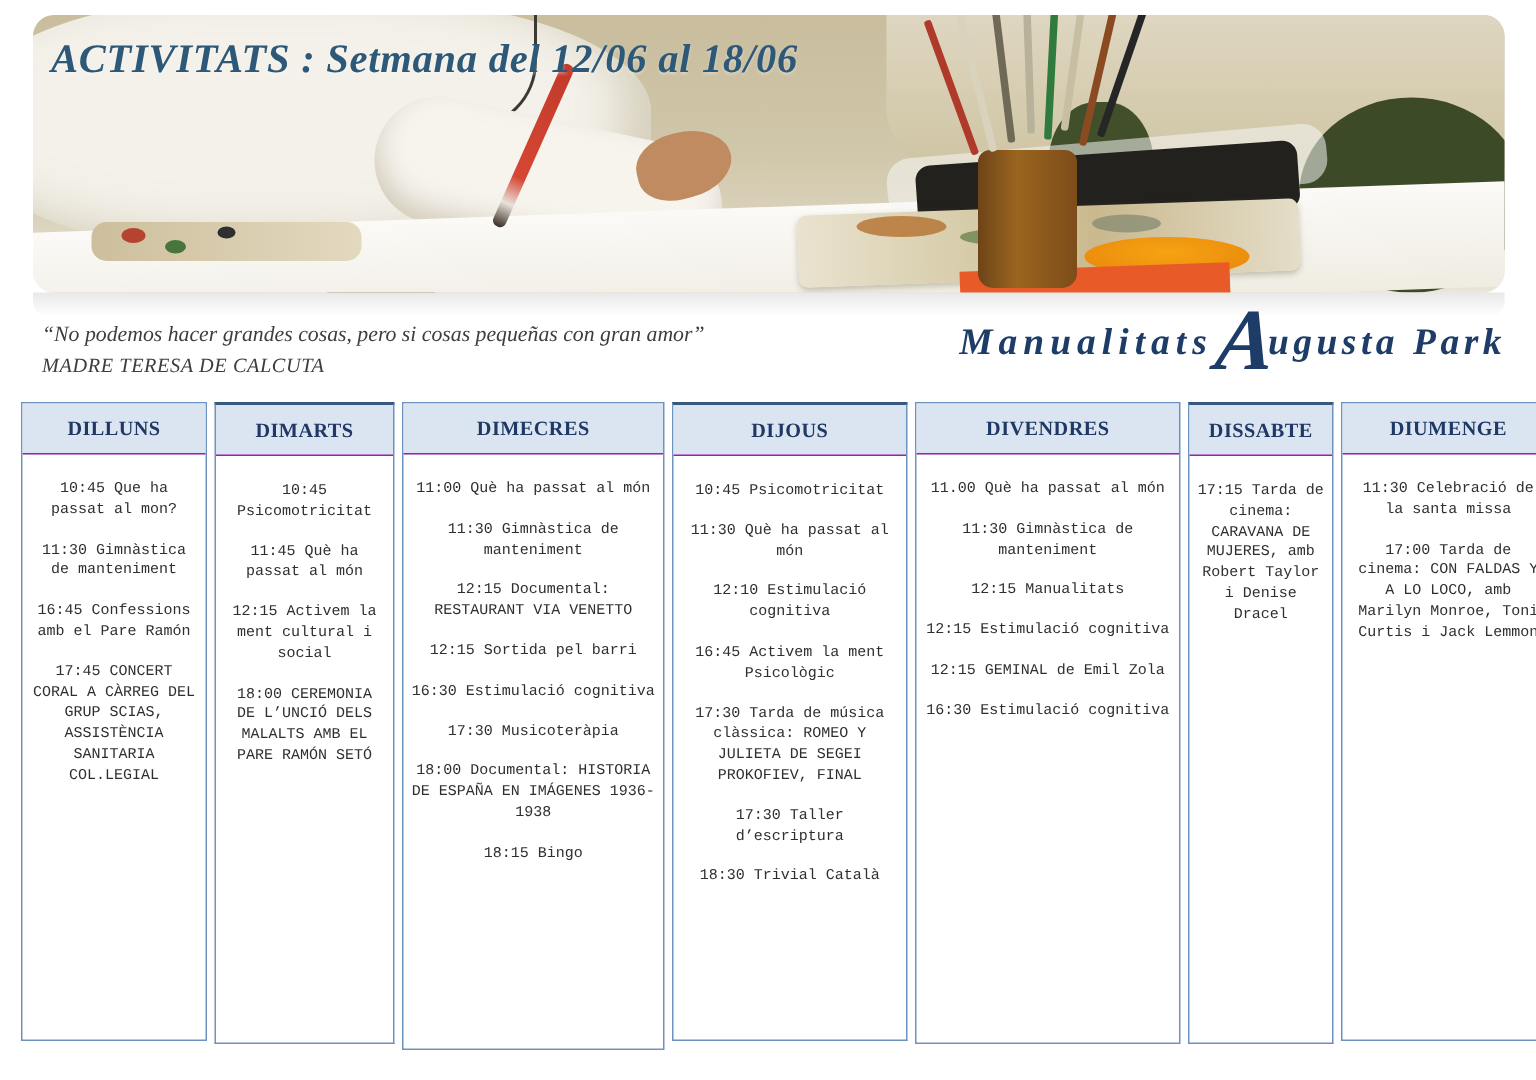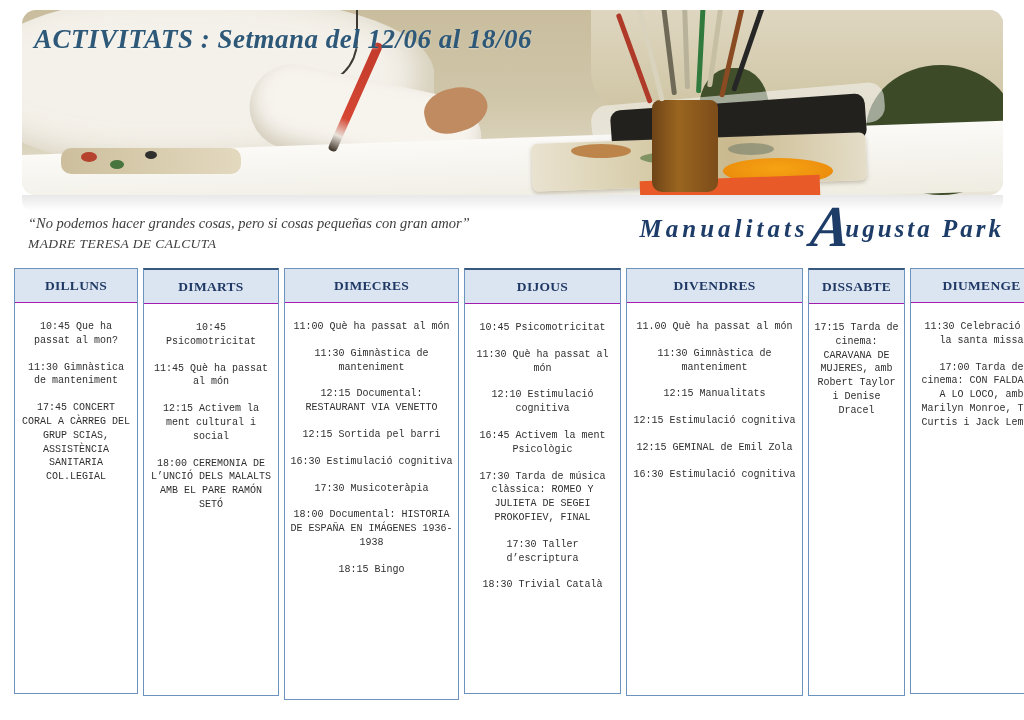--- a/index.html
+++ b/index.html
@@ -63,21 +63,21 @@
   .logo{position:absolute;right:20px;top:204px;color:#1d3d68;white-space:nowrap;display:flex;align-items:flex-end;}
   .logo-prefix{font-size:25px;font-style:italic;font-weight:600;letter-spacing:4px;padding-bottom:7px;}
   .logo-initial{font-size:58px;font-style:italic;font-weight:bold;line-height:.8;margin:0 -4px 0 2px;
           transform:skewX(-6deg);}
   .logo-rest{font-size:25px;font-style:italic;font-weight:bold;letter-spacing:3px;padding-bottom:7px;}
 
   
   .schedule{position:absolute;left:14px;top:268px;display:flex;gap:5px;align-items:flex-start;}
   .day-col{border:1px solid #6c93bd;background:#ffffff;box-sizing:border-box;}
   .day-col:nth-child(1){width:124px;min-height:426px;}
-  .day-col:nth-child(2){width:136px;min-height:428px;border-top:2px solid #38597f;}
+  .day-col:nth-child(2){width:120px;min-height:428px;border-top:2px solid #38597f;}
   .day-col:nth-child(3){width:175px;min-height:432px;}
   .day-col:nth-child(4){width:157px;min-height:426px;border-top:2px solid #38597f;}
   .day-col:nth-child(5){width:177px;min-height:428px;}
   .day-col:nth-child(6){width:97px;min-height:428px;border-top:2px solid #38597f;}
   .day-col:nth-child(7){width:143px;min-height:426px;}
   .day-header{height:33px;display:flex;align-items:center;justify-content:center;
           background:#dbe5f1;border-bottom:1px solid #a21caf;
           color:#1f3864;font-weight:bold;font-size:13.5px;letter-spacing:.3px;}
   .day-body{padding:4px 5px 10px 5px;text-align:center;color:#2f2f2f;font-size:10px;line-height:1.38;font-family:Liberation Mono, monospace;}
   .event{margin:13px 0;}
@@ -131,20 +131,21 @@
   <span class="logo-initial">A</span>
   <span class="logo-rest">ugusta Park</span>
 </div>
 
 <div class="schedule">
     <div class="day-col">
       <div class="day-header">DILLUNS</div>
       <div class="day-body">
         <div class="event">10:45 Que ha passat al mon?</div>
         <div class="event">11:30 Gimnàstica de manteniment</div>
+        <div class="event">16:45 Confessions amb el Pare Ramón</div>
         <div class="event">17:45 CONCERT CORAL A CÀRREG DEL GRUP SCIAS, ASSISTÈNCIA SANITARIA COL.LEGIAL</div>
       </div>
     </div>
     <div class="day-col">
       <div class="day-header">DIMARTS</div>
       <div class="day-body">
         <div class="event">10:45 Psicomotricitat</div>
         <div class="event">11:45 Què ha passat al món</div>
         <div class="event">12:15 Activem la ment cultural i social</div>
         <div class="event">18:00 CEREMONIA DE L’UNCIÓ DELS MALALTS AMB EL PARE RAMÓN SETÓ</div>

